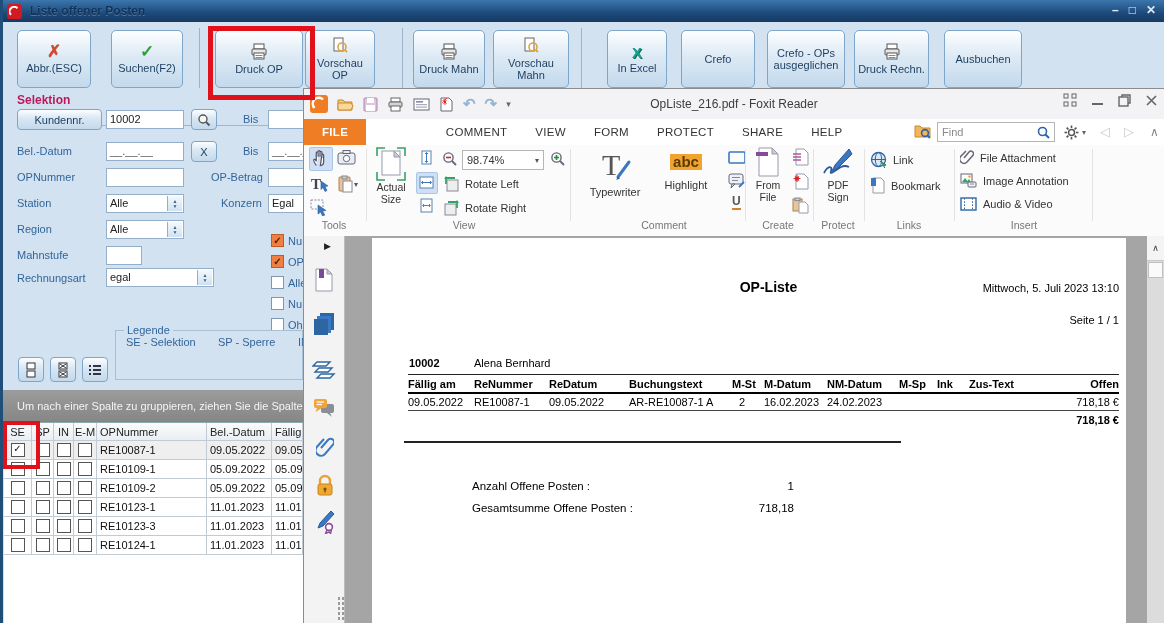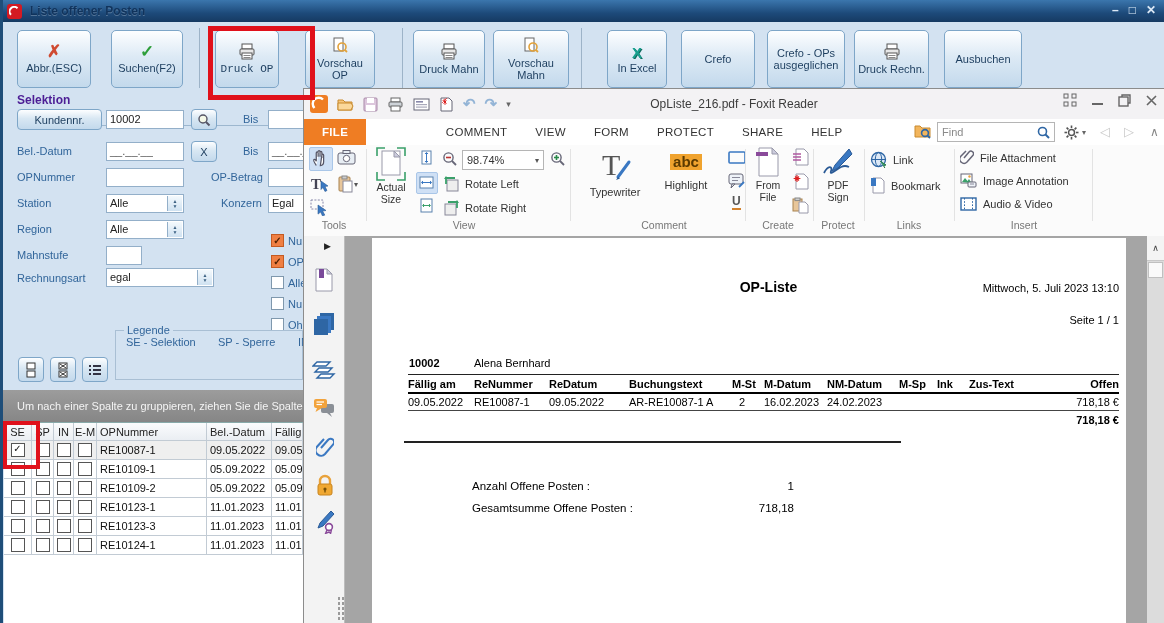--- a/index.html
+++ b/index.html
@@ -14,21 +14,21 @@
   .applogo{width:15px;height:15px;margin-left:4px;border-radius:3px;background:#d31a23;display:flex;align-items:center;justify-content:center;}
   
   .tbtn{top:30px;height:58px;background:linear-gradient(#fdfeff,#ddeaf5 45%,#c3d9ec);border:1px solid #7ea6c8;border-radius:5px;
     display:flex;flex-direction:column;align-items:center;justify-content:center;gap:2px;box-sizing:border-box;padding:2px 2px;}
   .tbtn .lbl{font-size:11px;color:#1c3d5e;text-align:center;line-height:12px;}
   .tsep{top:28px;width:1px;height:60px;background:#9db3c8;}
   .icon-x{color:#cf4a31;font-size:17px;font-weight:bold;line-height:16px;}
   .icon-check{color:#2e9e3a;font-size:17px;font-weight:bold;line-height:16px;}
   .icon-excel{color:#17a08e;font-size:15px;font-weight:bold;line-height:15px;text-shadow:1px 1px 0 #0e6b5f;}
   
-  .selTitle{left:14px;top:93px;width:278px;font-size:12px;font-weight:bold;color:#4c1d95;border-bottom:1px solid #9db7cf;padding-bottom:18px;}
+  .selTitle{left:14px;top:93px;width:278px;font-size:12px;font-weight:bold;color:#be185d;border-bottom:1px solid #9db7cf;padding-bottom:18px;}
   .slbl{font-size:11px;color:#31659a;}
   .fld{background:#fff;border:1px solid #93afc9;font-size:11px;color:#222;box-sizing:border-box;padding:2px 3px;height:19px;}
   .combo .spin{position:absolute;right:1px;top:1px;bottom:1px;width:14px;background:linear-gradient(#f4f9fd,#cfe2f1);border-left:1px solid #93afc9;
     display:flex;flex-direction:column;align-items:center;justify-content:center;font-size:5px;color:#3c6183;line-height:5px;}
   .sbtn{background:linear-gradient(#fdfeff,#d8e7f3 45%,#c3d9ec);border:1px solid #7ea6c8;border-radius:4px;font-size:11px;color:#1c3d5e;
     display:flex;align-items:center;justify-content:center;box-sizing:border-box;}
   .cb{width:13px;height:13px;border:1px solid #7f98ad;background:#fff;box-sizing:border-box;font-size:10px;line-height:11px;text-align:center;color:#5a2600;}
   .cb.checked{background:#ef7f43;border-color:#c35a22;color:#4a1e00;font-weight:bold;}
   .legend{left:112px;top:330px;width:186px;height:48px;border:1px solid #a9bfd4;}
   .legend .cap{position:absolute;left:8px;top:-7px;background:#d3e2f1;padding:0 3px;font-size:11px;color:#31659a;}
@@ -106,21 +106,21 @@
 
   <div class="a tbtn" style="left:14px;width:74px;">
     <span class="icon-x">✗</span>
     <span class="lbl">Abbr.(ESC)</span>
   </div>
   <div class="a tbtn" style="left:108px;width:72px;">
     <span class="icon-check">✓</span>
     <span class="lbl">Suchen(F2)</span>
   </div>
   <div class="a tsep" style="left:196px;"></div>
-  <div class="a tbtn" style="left:212px;width:64px;font-family:Liberation Mono, monospace;">
+  <div class="a tbtn" style="left:212px;width:88px;">
     <svg width="20" height="18" viewBox="0 0 20 18">
         <rect x="5" y="1" width="10" height="5" fill="#fff" stroke="#555"></rect>
         <rect x="3" y="6" width="14" height="6" rx="1" fill="#e8e8e8" stroke="#555"></rect>
         <rect x="5" y="10" width="10" height="6" fill="#fff" stroke="#555"></rect>
         <line x1="6.5" y1="12.5" x2="13.5" y2="12.5" stroke="#888"></line>
         <line x1="6.5" y1="14.5" x2="13.5" y2="14.5" stroke="#888"></line>
       </svg>
     <span class="lbl">Druck OP</span>
   </div>
   <div class="a tbtn" style="left:302px;width:70px;">

